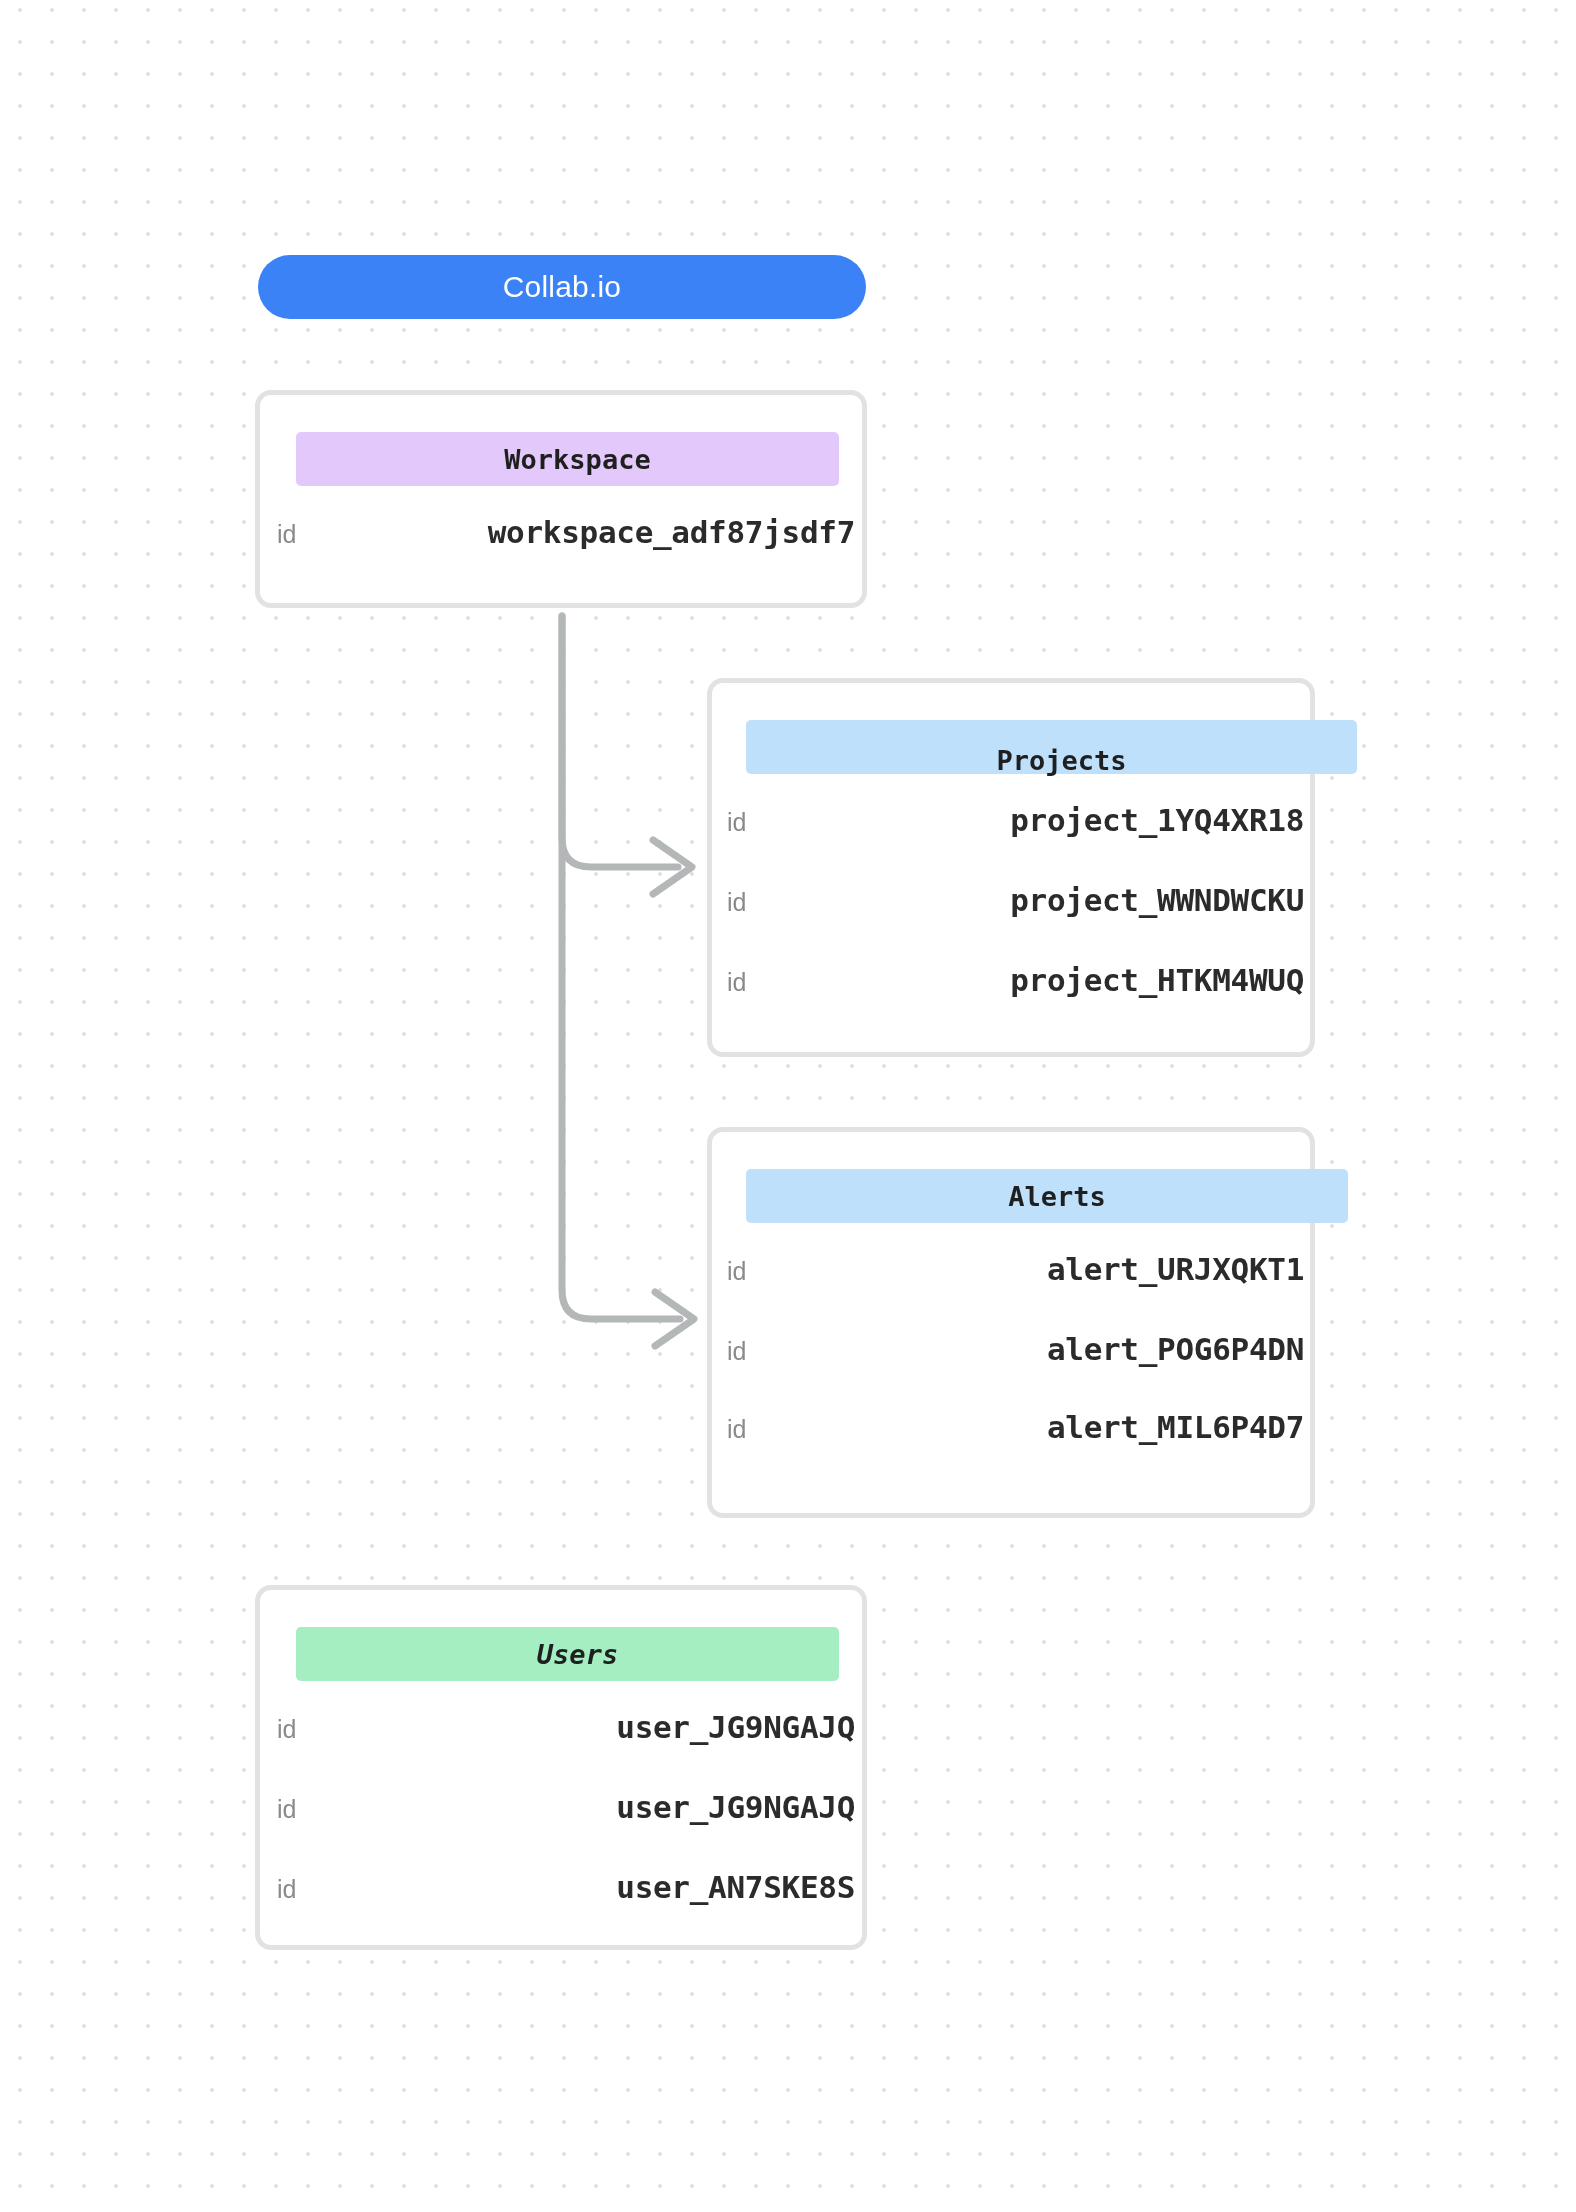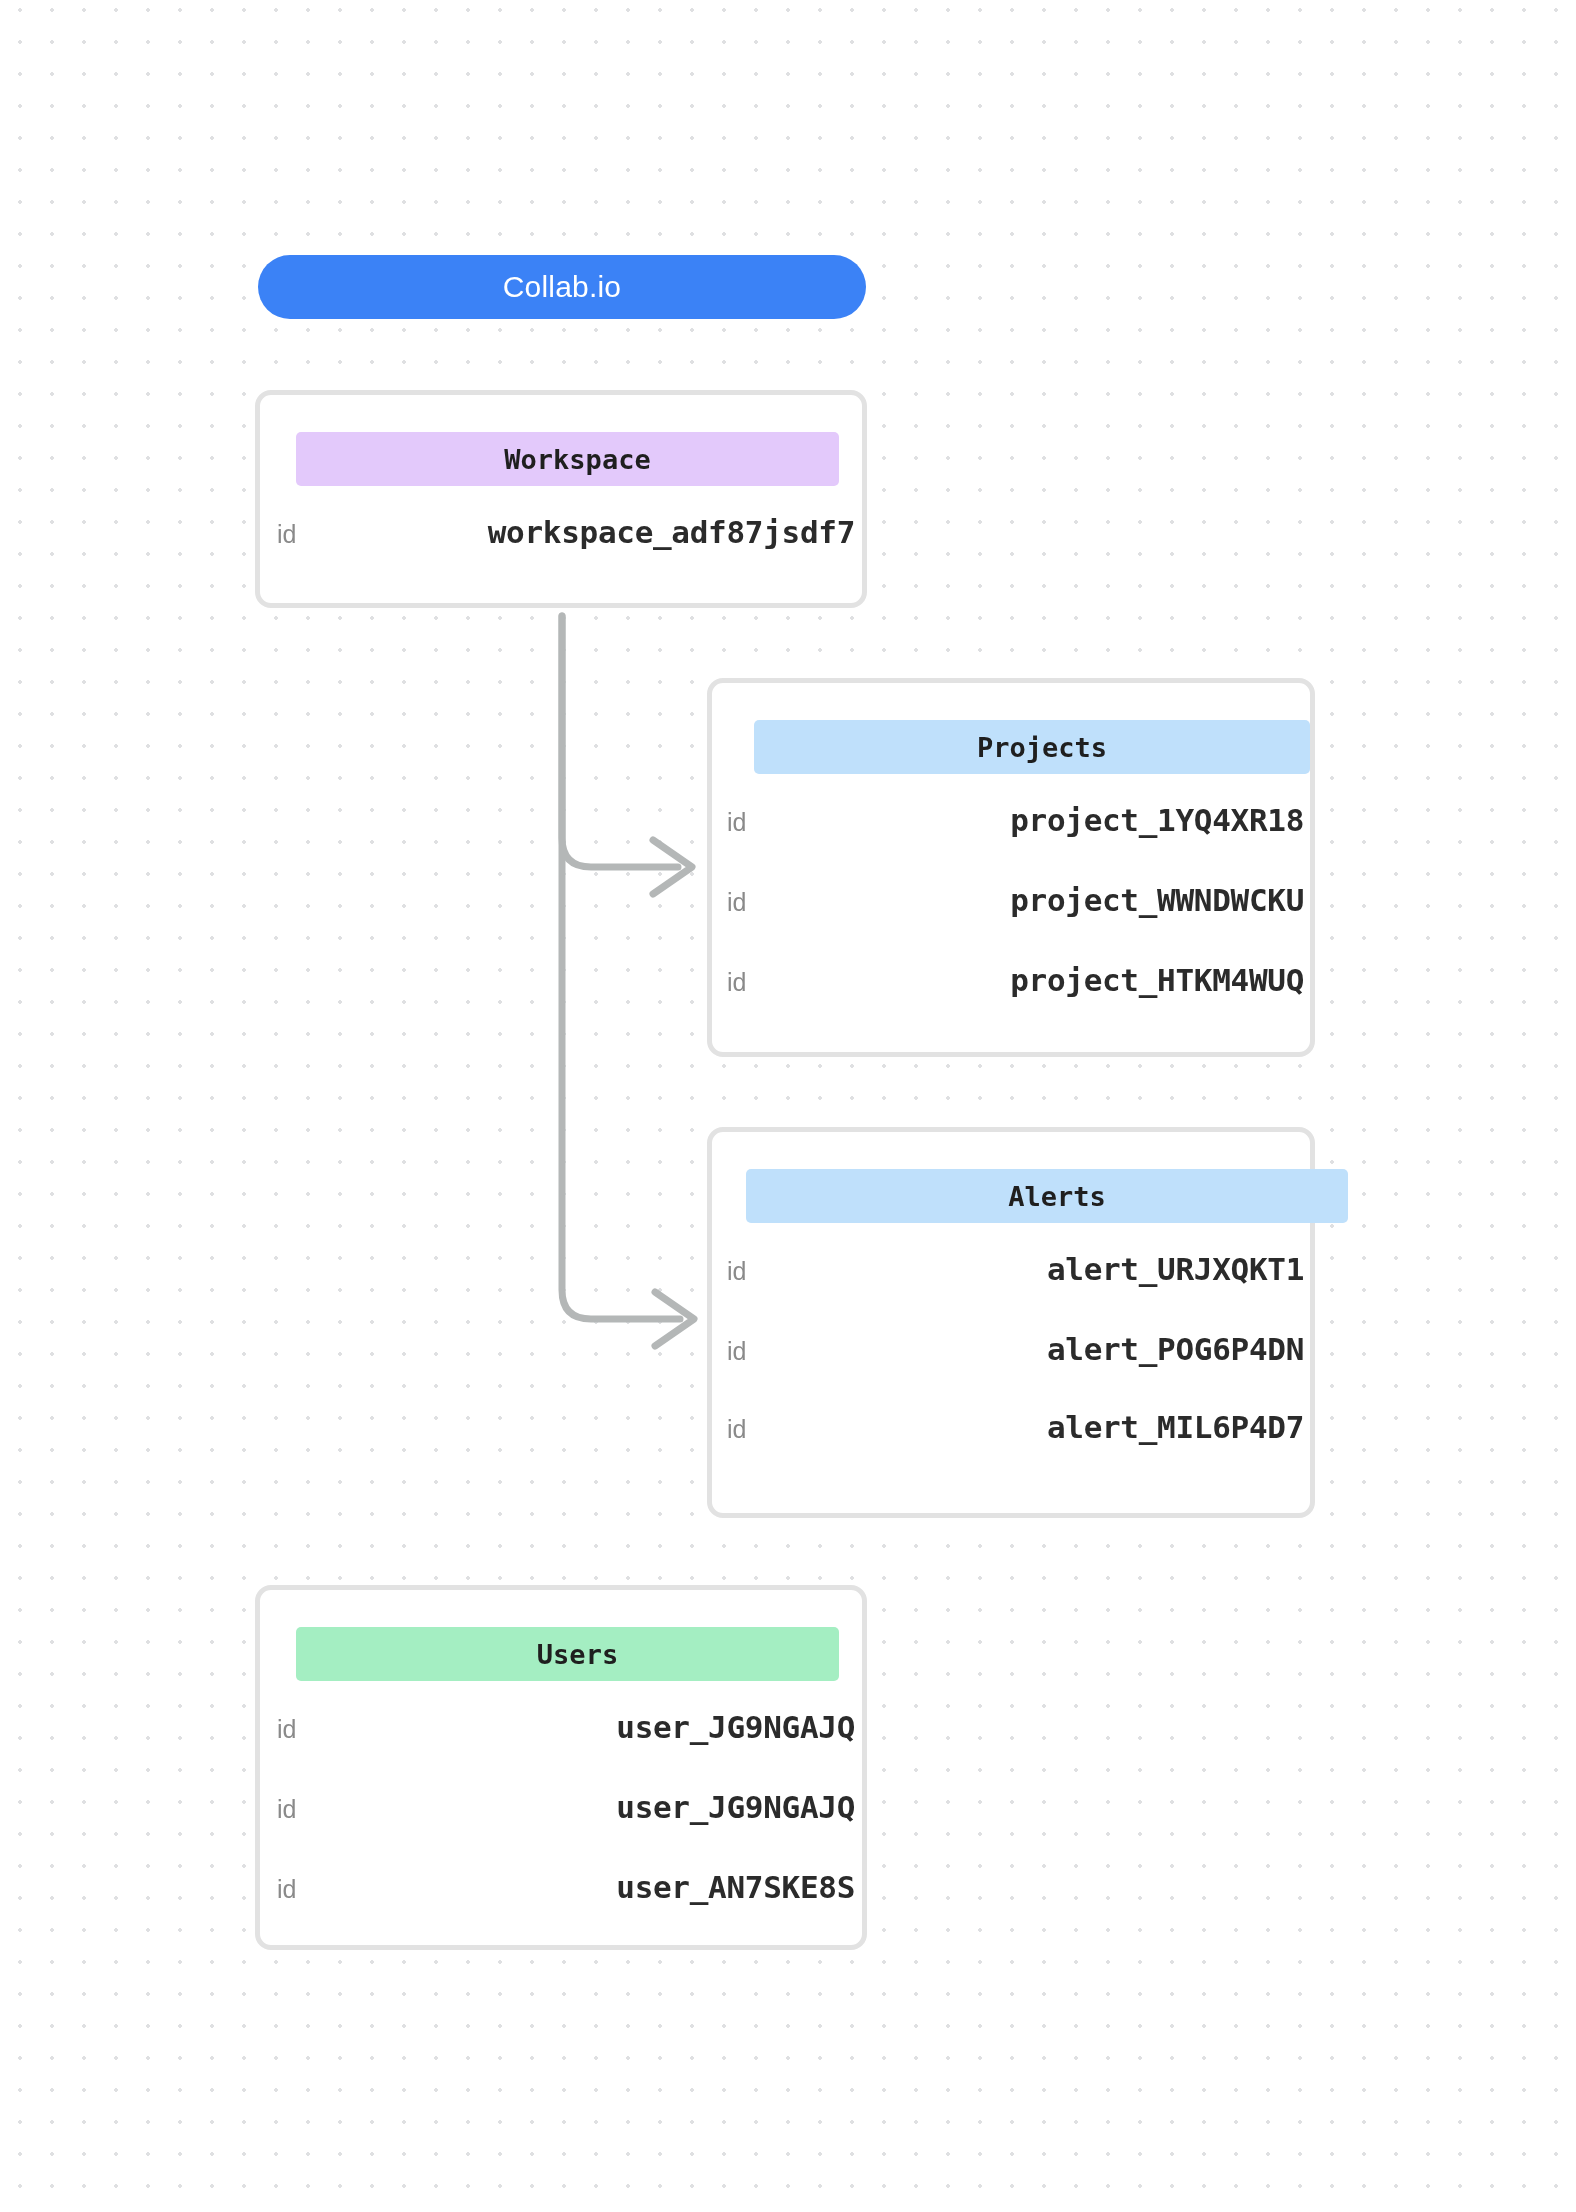--- a/index.html
+++ b/index.html
@@ -135,21 +135,21 @@
     <div class="card-header hdr-purple" style="left:36px; top:37px; width:543px;">
       <span class="card-header-text">Workspace</span>
     </div>
     <div class="row" style="left:17px; top:122px; width:578px; height:34px;">
       <span class="row-key">id</span>
       <span class="row-val">workspace_adf87jsdf7</span>
     </div>
   </div>
 
   <div class="card" style="left:707px; top:678px; width:608px; height:379px;">
-    <div class="card-header hdr-blue" style="left:42px; top:37px; width:556px;">
+    <div class="card-header hdr-blue" style="left:34px; top:37px; width:611px;align-items:flex-end;">
       <span class="card-header-text">Projects</span>
     </div>
     <div class="row" style="left:15px; top:122px; width:577px; height:34px;">
       <span class="row-key">id</span>
       <span class="row-val">project_1YQ4XR18</span>
     </div>
     <div class="row" style="left:15px; top:202px; width:577px; height:34px;">
       <span class="row-key">id</span>
       <span class="row-val">project_WWNDWCKU</span>
     </div>
@@ -171,21 +171,21 @@
       <span class="row-key">id</span>
       <span class="row-val">alert_POG6P4DN</span>
     </div>
     <div class="row" style="left:15px; top:280px; width:577px; height:34px;">
       <span class="row-key">id</span>
       <span class="row-val" style="position:relative; top:0;">alert_MIL6P4D7</span>
     </div>
   </div>
 
   <div class="card" style="left:255px; top:1585px; width:612px; height:365px;">
-    <div class="card-header hdr-green" style="left:36px; top:37px; width:543px;">
+    <div class="card-header hdr-green" style="left:36px; top:37px; width:543px;font-style:italic;">
       <span class="card-header-text">Users</span>
     </div>
     <div class="row" style="left:17px; top:122px; width:578px; height:34px;">
       <span class="row-key">id</span>
       <span class="row-val">user_JG9NGAJQ</span>
     </div>
     <div class="row" style="left:17px; top:202px; width:578px; height:34px;">
       <span class="row-key">id</span>
       <span class="row-val">user_JG9NGAJQ</span>
     </div>

